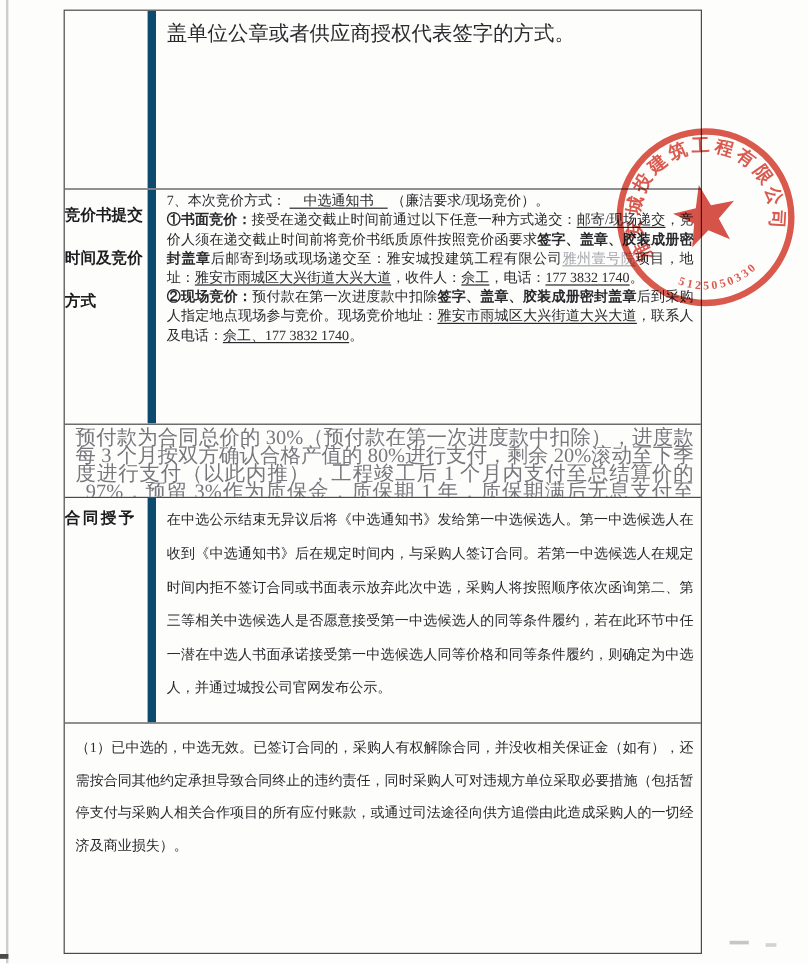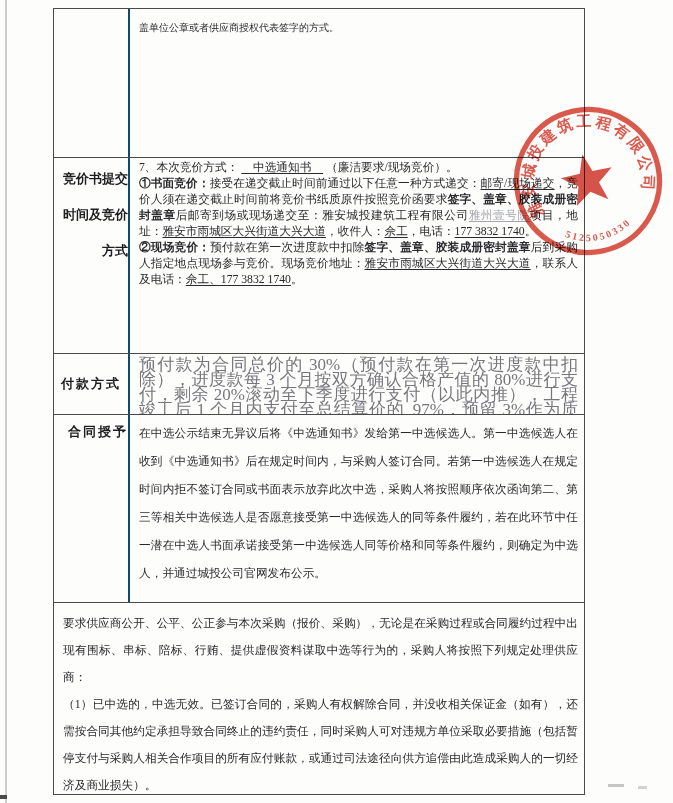--- a/index.html
+++ b/index.html
@@ -17,33 +17,33 @@
 
   
   .doc-table{
     position:absolute;left:53px;top:8px;width:532px;height:787px;
     border:1px solid #4a4a4a;box-sizing:border-box;
     display:flex;flex-direction:column;background:transparent;
   }
   .trow{display:flex;box-sizing:border-box;border-top:1px solid #4a4a4a;overflow:hidden;}
   .trow:first-child{border-top:none;}
   .tlabel{
-    width:76px;flex:0 0 76px;box-sizing:border-box;border-right:2px solid #0c4a6e;
+    width:76px;flex:0 0 76px;box-sizing:border-box;border-right:7px solid #0c4a6e;
     font-family:"Liberation Sans","DejaVu Sans",sans-serif;
     font-weight:700;font-size:13px;color:#1d1d20;
-    text-align:right;letter-spacing:2px;line-height:20px;
+    text-align:left;letter-spacing:2px;line-height:20px;
   }
   .tcontent{
     flex:1;box-sizing:border-box;padding:5px 6px 0 9px;
     text-align:justify;overflow:hidden;
   }
   .para{margin:0;}
   
   .r1{height:153px;}
-  .r1 .tcontent{font-size:10px;line-height:30px;padding-top:4px;}
+  .r1 .tcontent{font-size:17px;line-height:30px;padding-top:4px;}
   .r2{height:202px;}
   .r2 .tcontent{font-size:11.7px;line-height:16px;padding-top:2px;}
   .r2 .tlabel{letter-spacing:0;line-height:36px;padding-top:3px;}
   .r3{height:63px;}
   .r3 .tcontent{font-size:17px;line-height:15px;padding-top:3px;color:#76767c;}
   .r3 .tlabel{display:flex;align-items:center;justify-content:center;}
   .r4{height:194px;}
   .r4 .tcontent{font-size:11.7px;line-height:28px;padding-top:5px;}
   .r4 .tlabel{padding-top:7px;}
   .r5{height:198px;}
@@ -85,36 +85,34 @@
   <div class="trow r2">
     <div class="tlabel">竞价书提交时间及竞价方式</div>
     <div class="tcontent">
         <p class="para"><span>7、本次竞价方式： </span><span class="u">　中选通知书　</span><span> （廉洁要求/现场竞价）。</span></p>
         <p class="para"><span class="b">①书面竞价：</span><span>接受在递交截止时间前通过以下任意一种方式递交：</span><span class="u">邮寄/现场递交</span><span>，竞价人须在递交截止时间前将竞价书纸质原件按照竞价函要求</span><span class="b">签字、盖章、胶装成册密封盖章</span><span>后邮寄到场或现场递交至：雅安城投建筑工程有限公司</span><span class="u faded">雅州壹号院</span><span>项目，地址：</span><span class="u">雅安市雨城区大兴街道大兴大道</span><span>，收件人：</span><span class="u">佘工</span><span>，电话：</span><span class="u">177 3832 1740</span><span>。</span></p>
         <p class="para"><span class="b">②现场竞价：</span><span>预付款在第一次进度款中扣除</span><span class="b">签字、盖章、胶装成册密封盖章</span><span>后到采购人指定地点现场参与竞价。现场竞价地址：</span><span class="u">雅安市雨城区大兴街道大兴大道</span><span>，联系人及电话：</span><span class="u">佘工、177 3832 1740</span><span>。</span></p>
       </div>
   </div>
 
   <div class="trow r3">
-    <div class="tlabel">付款方式</div>
     <div class="tcontent">
         <p class="para"><span>预付款为合同总价的 30%（预付款在第一次进度款中扣除），进度款每 3 个月按双方确认合格产值的 80%进行支付，剩余 20%滚动至下季度进行支付（以此内推），工程竣工后 1 个月内支付至总结算价的_97%，预留 3%作为质保金，质保期 1 年，质保期满后无息支付至 100%。</span></p>
       </div>
   </div>
 
   <div class="trow r4">
     <div class="tlabel">合同授予</div>
     <div class="tcontent">
         <p class="para"><span>在中选公示结束无异议后将《中选通知书》发给第一中选候选人。第一中选候选人在收到《中选通知书》后在规定时间内，与采购人签订合同。若第一中选候选人在规定时间内拒不签订合同或书面表示放弃此次中选，采购人将按照顺序依次函询第二、第三等相关中选候选人是否愿意接受第一中选候选人的同等条件履约，若在此环节中任一潜在中选人书面承诺接受第一中选候选人同等价格和同等条件履约，则确定为中选人，并通过城投公司官网发布公示。</span></p>
       </div>
   </div>
 
   <div class="trow r5">
     <div class="tcontent">
-        <p class="para"><span>要求供应商公开、公平、公正参与本次采购（报价、采购），无论是在采购过程或合同履约过程中出现有围标、串标、陪标、行贿、提供虚假资料谋取中选等行为的，采购人将按照下列规定处理供应商：</span></p>
         <p class="para"><span>（1）已中选的，中选无效。已签订合同的，采购人有权解除合同，并没收相关保证金（如有），还需按合同其他约定承担导致合同终止的违约责任，同时采购人可对违规方单位采取必要措施（包括暂停支付与采购人相关合作项目的所有应付账款，或通过司法途径向供方追偿由此造成采购人的一切经济及商业损失）。</span></p>
       </div>
   </div>
 
 </div>
 
 <div class="stamp">
   <svg viewBox="0 0 200 200">
     <defs>
       <path id="arcTop" d="M 34.8,130.5 A 72,72 0 1 1 165.2,130.5" fill="none"></path>

